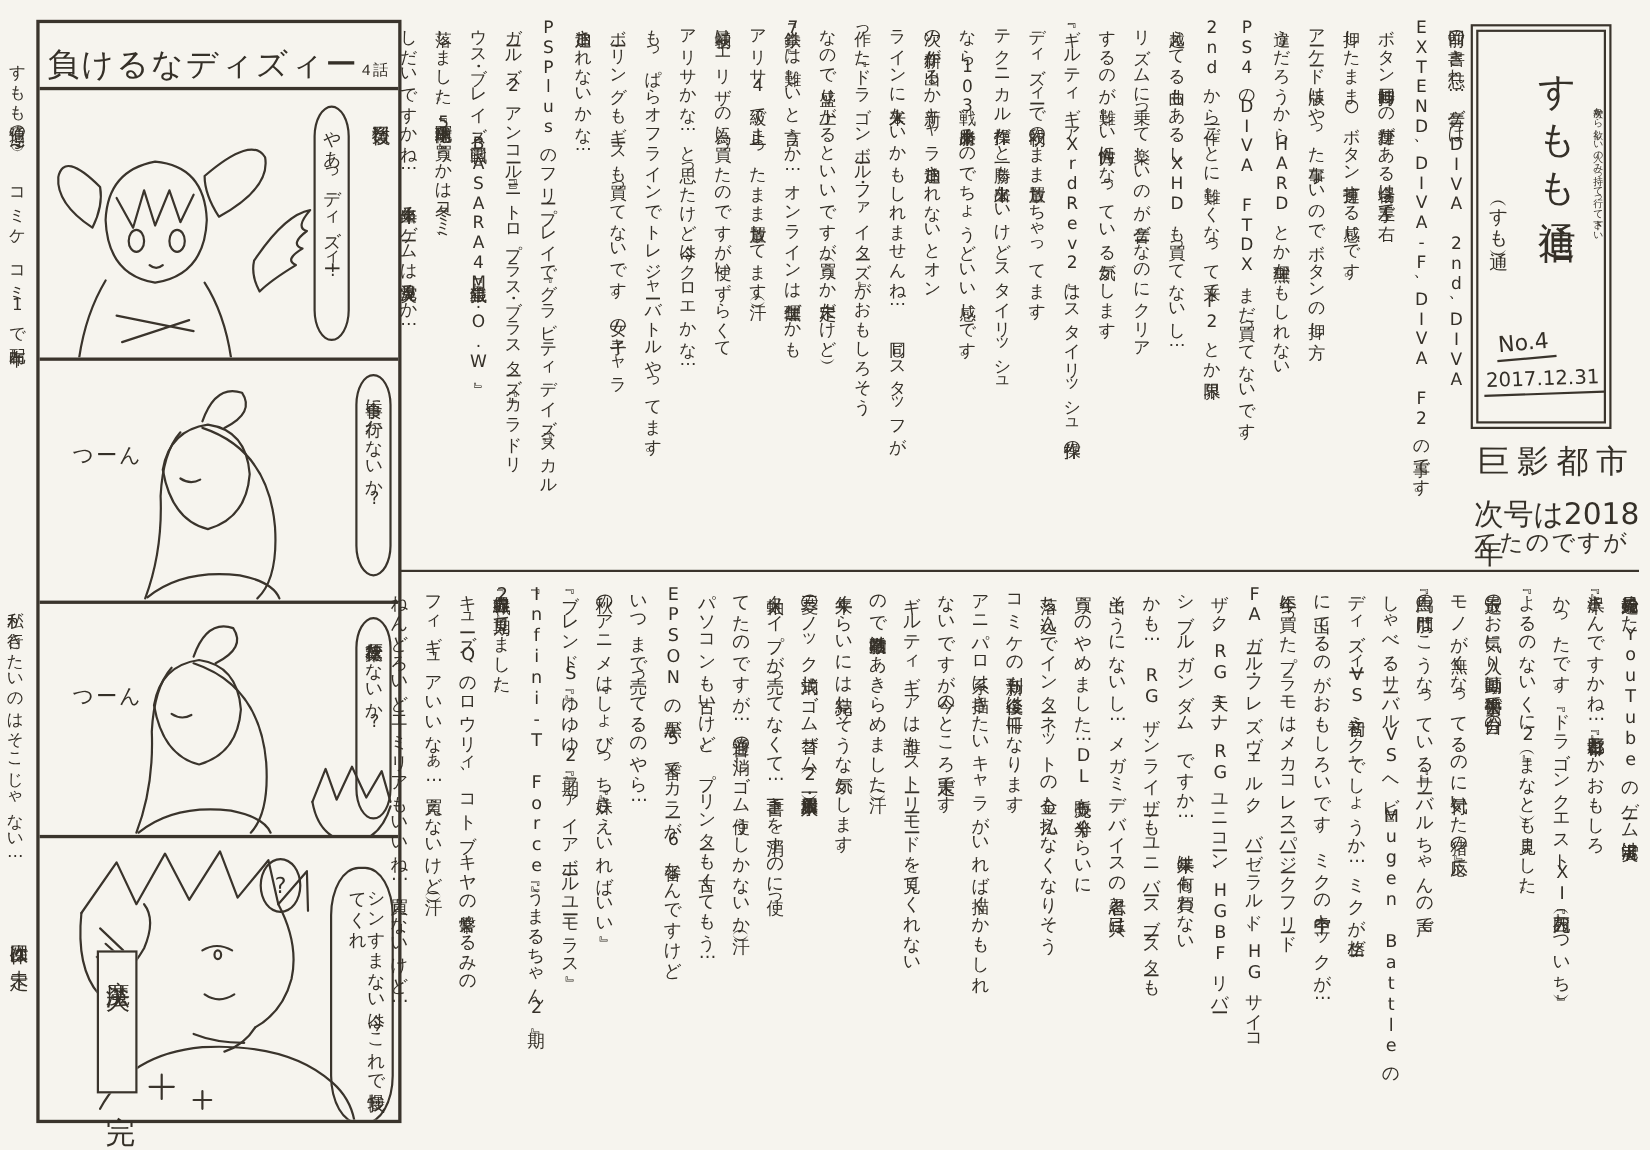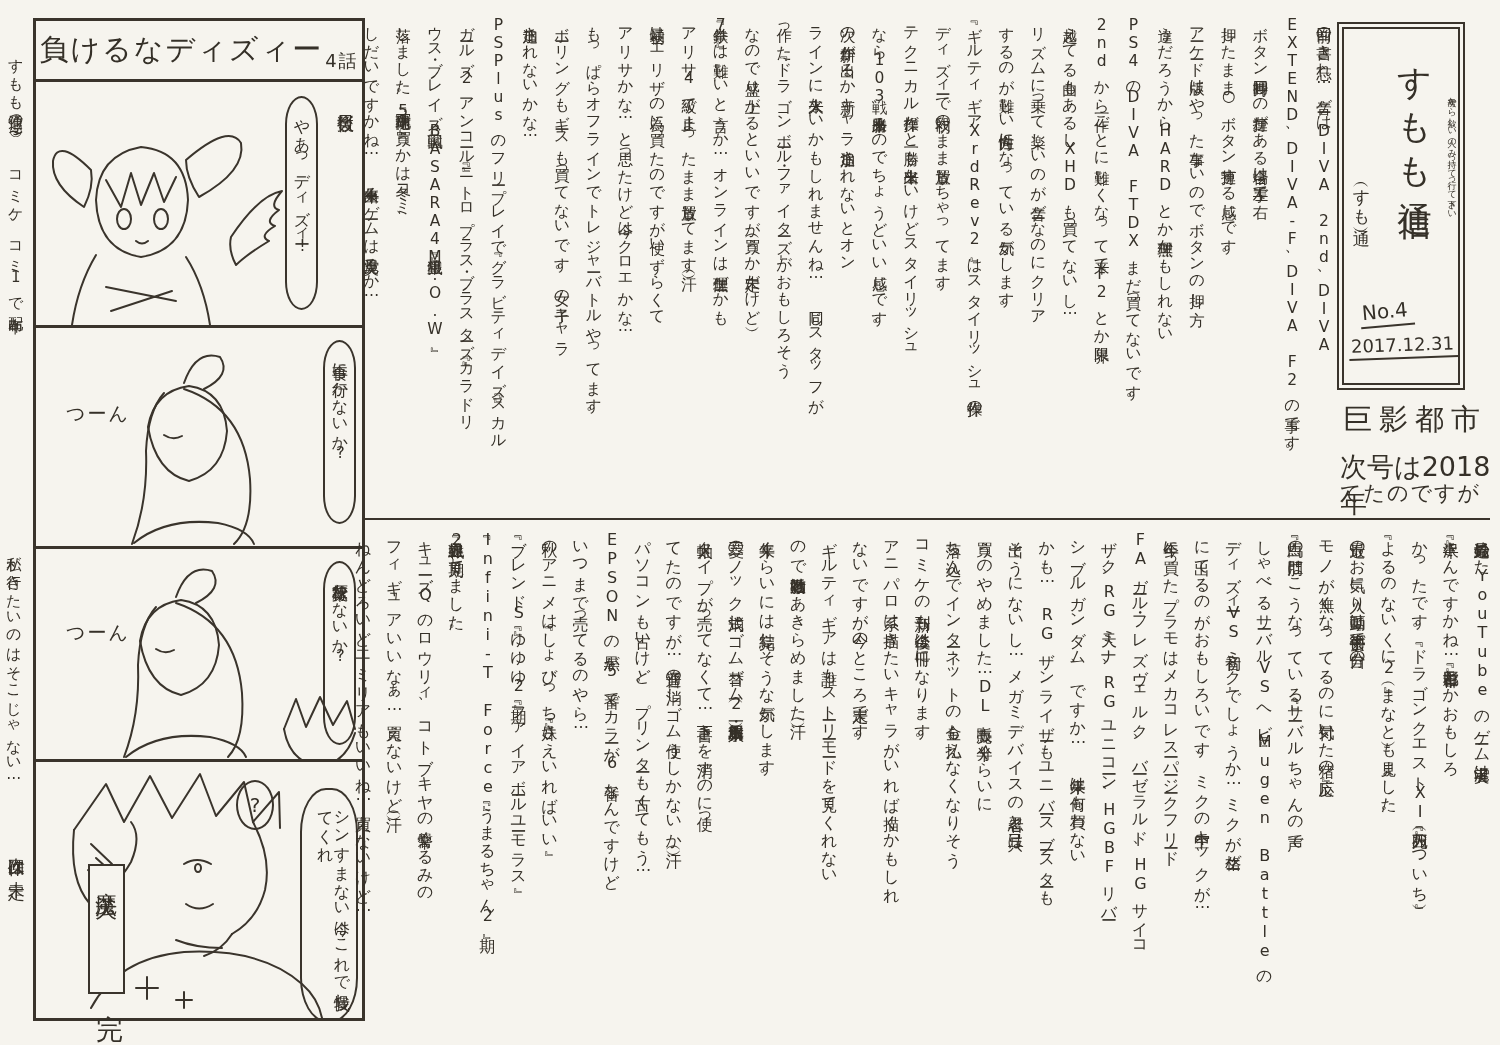--- a/index.html
+++ b/index.html
@@ -9,24 +9,24 @@
     font-family:"DejaVu Sans",sans-serif;
   }
   .vtext{writing-mode:vertical-rl;text-orientation:upright;line-height:1.05;}
   
   #comic{
     position:absolute;left:33px;top:18px;width:326px;height:997px;
     border:3px solid #3a342c;display:flex;flex-direction:column;background:transparent;
   }
   #comic .strip-title{
     flex:0 0 58px;border-bottom:3px solid #3a342c;
-    display:flex;align-items:center;justify-content:center;gap:2px;
-    font-size:29px;letter-spacing:2px;
-  }
-  #comic .strip-title .ep{font-size:18px;align-self:flex-end;margin-bottom:6px;}
+    display:flex;align-items:flex-end;justify-content:center;gap:2px;
+    font-size:29px;letter-spacing:2px;font-family:Liberation Mono, monospace;
+  }
+  #comic .strip-title .ep{font-size:14px;align-self:flex-end;margin-bottom:6px;}
   .panel{position:relative;border-bottom:3px solid #3a342c;overflow:hidden;}
   .panel:last-child{border-bottom:none;flex:1;}
   #panel1{flex:0 0 243px;}
   #panel2{flex:0 0 218px;}
   #panel3{flex:0 0 210px;}
   .bubble{
     position:absolute;border:2.5px solid #3a342c;border-radius:26px/44px;
     padding:10px 6px;font-size:16px;background:transparent;
   }
   .caption-v{position:absolute;font-size:17px;}

